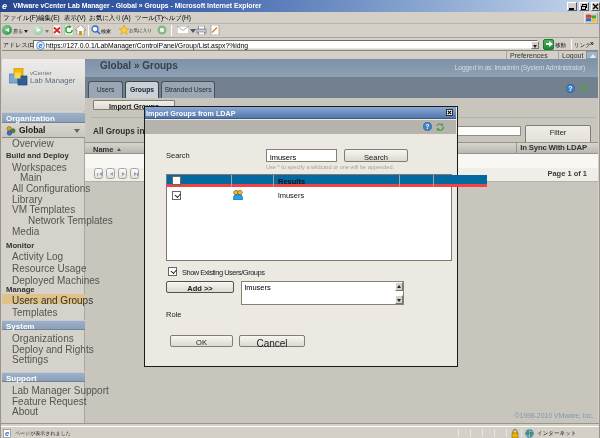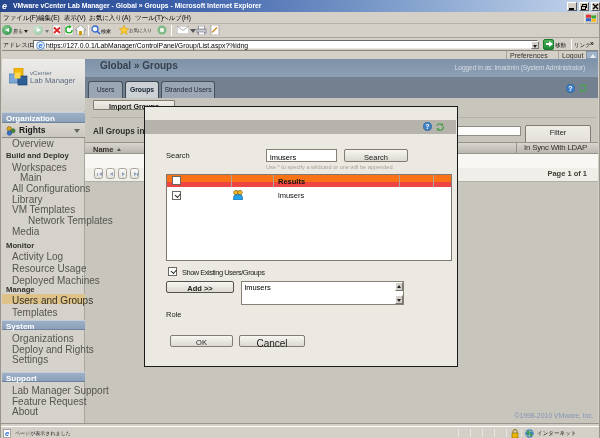--- a/index.html
+++ b/index.html
@@ -152,21 +152,21 @@
   </div>
   <div class="ab" style="left:0;top:52.5px;width:83px;height:11px;background:linear-gradient(#9db0c6,#8ba0b9);border-top:1px solid #c3cdd9;border-bottom:1px solid #6d83a0">
         <div class="ab" style="left:4px;top:1px;font-size:8px;font-weight:bold;color:#fff">Organization</div>
       </div>
   <div class="ab" style="left:0;top:63.5px;width:83px;height:15.5px;background:linear-gradient(#d9d6d0,#c9c6c0);border-bottom:1px solid #8f8c84">
     <svg class="ab" style="left:4px;top:3px" width="10" height="10">
           <circle cx="3.2" cy="2.8" r="2.3" fill="#d7a41e" stroke="#8a6a10" stroke-width="0.6"></circle>
           <circle cx="7" cy="4.8" r="2.1" fill="#4a8a3a" stroke="#2e5c24" stroke-width="0.6"></circle>
           <circle cx="3.4" cy="7" r="2.3" fill="#3a6ec0" stroke="#24499a" stroke-width="0.6"></circle>
         </svg>
-    <div class="ab" style="left:17px;top:2.5px;font-size:8.5px;font-weight:bold;color:#1a1a1a">Rights</div>
+    <div class="ab" style="left:17px;top:2.5px;font-size:8.5px;font-weight:bold;color:#1a1a1a">Global</div>
     <div class="ab" style="left:72px;top:6px;width:0;height:0;border-left:3.5px solid transparent;border-right:3.5px solid transparent;border-top:4px solid #666"></div>
   </div>
   <div class="ab si" style="left:10px;top:79px">Overview</div>
   <div class="ab sh" style="left:4px;top:92px">Build and Deploy</div>
   <div class="ab si" style="left:10px;top:102.5px">Workspaces</div>
   <div class="ab si" style="left:18px;top:113px">Main</div>
   <div class="ab si" style="left:10px;top:124px">All Configurations</div>
   <div class="ab si" style="left:10px;top:134.5px">Library</div>
   <div class="ab si" style="left:10px;top:145px">VM Templates</div>
   <div class="ab si" style="left:26px;top:156px">Network Templates</div>
@@ -216,21 +216,21 @@
 
  <div class="ab btn3" style="left:91px;top:49px;width:82px;height:9.5px;font-size:7.2px;font-weight:bold;padding-top:1px;border-radius:1px;background:linear-gradient(#f0eee9,#dedbd3)">Import Groups</div>
     <div class="ab" style="left:89px;top:65.5px;width:505px;height:1px;background:#b5b2aa"></div>
  <div class="ab" style="left:91px;top:75.5px;font-size:8.2px;font-weight:bold;color:#2e2e2a">All Groups in Global Organization</div>
  <div class="ab" style="left:440px;top:74.5px;width:79px;height:10px;background:#fdfdfb;border:1px solid #908d85"></div>
     <div class="ab btn3" style="left:523px;top:74px;width:66px;height:28px;font-size:7.5px;padding-top:1.5px;background:linear-gradient(#eeece6,#ddd9d1)">Filter</div>
  <div class="ab" style="left:83px;top:91px;width:513px;height:12px;background:linear-gradient(#d8d5ce,#bab7b0);border-top:1px solid #96938b;border-bottom:1px solid #96938b">
    <div class="ab" style="left:8px;top:1.5px;font-size:7.5px;font-weight:bold;color:#33302c">Name</div>
    <div class="ab" style="left:32px;top:4.5px;width:0;height:0;border-left:2.5px solid transparent;border-right:2.5px solid transparent;border-bottom:3.5px solid #555"></div>
    <div class="ab" style="left:431px;top:0;width:1px;height:10px;background:#96938b"></div>
-   <div class="ab" style="right:11px;top:0px;font-size:7.8px;font-weight:normal;color:#33302c;letter-spacing:-0.2px">In Sync With LDAP</div>
+   <div class="ab" style="right:11px;top:0px;font-size:7.8px;font-weight:bold;color:#33302c;letter-spacing:-0.2px">In Sync With LDAP</div>
  </div>
  <div class="ab" style="left:83px;top:103px;width:513px;height:14px;background:#f8f7f3"></div>
  <div class="ab" style="left:83px;top:117px;width:513px;height:13.5px;background:#efeee8;border-bottom:1px solid #b3b0a8">
    <div class="ab pgb" style="left:9px">
         <div class="ab" style="left:2px;top:3.5px;width:1px;height:3.5px;background:#8fa3c2"></div>
         <div class="ab" style="left:3.5px;top:3px;width:0;height:0;border-top:2px solid transparent;border-bottom:2px solid transparent;border-right:3px solid #8fa3c2"></div>
       </div>
    <div class="ab pgb" style="left:21px">
         <div class="ab" style="left:3px;top:3px;width:0;height:0;border-top:2px solid transparent;border-bottom:2px solid transparent;border-right:3px solid #8fa3c2"></div>
       </div>
@@ -240,20 +240,28 @@
    <div class="ab pgb" style="left:45px">
         <div class="ab" style="left:2.5px;top:3px;width:0;height:0;border-top:2px solid transparent;border-bottom:2px solid transparent;border-left:3px solid #8fa3c2"></div>
         <div class="ab" style="left:6px;top:3.5px;width:1px;height:3.5px;background:#8fa3c2"></div>
       </div>
    <div class="ab" style="right:11px;top:0.5px;font-size:7.5px;font-weight:600;color:#403c36">Page 1 of 1</div>
  </div>
  <div class="ab" style="right:4.5px;top:360.5px;font-size:7px;letter-spacing:-0.1px;color:#8498b4">©1998-2010 VMware, Inc.</div>
 </div>
 
 <div class="ab" style="left:144px;top:106px;width:314px;height:261px;background:#ece9e2;border:1.5px solid #1b1b1b">
+ <div class="ab" style="left:0;top:0;width:311px;height:11.5px;background:linear-gradient(#8aa9d4,#5277ad);border-bottom:1px solid #3a5a88">
+  <div class="ab" style="left:1px;top:1.5px;font-size:7.2px;font-weight:bold;color:#fff">Import Groups from LDAP</div>
+  <div class="ab" style="right:3px;top:2px;width:7px;height:7px;background:#f5f3ee;border:1px solid #333">
+        <svg width="5" height="5" style="position:absolute;left:0;top:0">
+          <path d="M0.8 0.8 L4.2 4.2 M4.2 0.8 L0.8 4.2" stroke="#000" stroke-width="1.1"></path>
+        </svg>
+      </div>
+ </div>
  <div class="ab" style="left:0;top:12.5px;width:311px;height:14px;background:#b6b3ac">
   <svg class="ab" style="right:24px;top:2.5px" width="9" height="9">
         <circle cx="4.5" cy="4.5" r="4.3" fill="#3f7fc4" stroke="#26558a" stroke-width="0.5"></circle>
         <text x="4.5" y="7" font-size="7" font-weight="bold" fill="#fff" text-anchor="middle" font-family="Liberation Sans">?</text>
       </svg>
   <svg class="ab" style="right:12px;top:3px" width="8" height="8">
         <path d="M1 2.9 A2.9 2.9 0 0 1 6.2 2.1" stroke="#49a149" stroke-width="1.3" fill="none"></path>
         <path d="M7 3.4 A2.9 2.9 0 0 1 1.8 5.9" stroke="#49a149" stroke-width="1.3" fill="none"></path>
         <path d="M6.9 0 L7.3 3 L4.4 2.3Z" fill="#49a149"></path>
         <path d="M1.1 8 L0.7 5 L3.6 5.7Z" fill="#49a149"></path>
@@ -261,21 +269,21 @@
  </div>
 
  <div class="ab" style="left:21px;top:44px;font-size:7.5px;color:#222">Search</div>
  <div class="ab" style="left:121px;top:42px;width:71px;height:13px;background:#fff;border:1px solid #858175">
       <div class="ab" style="left:3px;top:2.5px;font-size:7.5px;color:#000">lmusers</div>
     </div>
  <div class="ab btn3" style="left:199px;top:42px;width:64px;height:13px;font-size:7.5px;padding-top:2.5px">Search</div>
  <div class="ab" style="left:121px;top:57px;font-size:5.6px;color:#a6a296">Use * to specify a wildcard or one will be appended.</div>
 
  <div class="ab" style="left:21px;top:66.5px;width:286px;height:87px;background:#fff;border:1px solid #7e7a72">
-   <div class="ab" style="left:0;top:0;width:284px;height:12.5px;background:#f97316;border-bottom:5px solid #ef4444">
+   <div class="ab" style="left:0;top:0;width:320px;height:12.5px;background:#0369a1;border-bottom:3px solid #ef4444">
      <div class="ab chk" style="left:5px;top:1.5px"></div>
      <div class="ab" style="left:64px;top:0;width:1px;height:12px;background:#a9a59d"></div>
      <div class="ab" style="left:106px;top:0;width:1px;height:12px;background:#a9a59d"></div>
      <div class="ab" style="left:232px;top:0;width:1px;height:12px;background:#a9a59d"></div>
         <div class="ab" style="left:266px;top:0;width:1px;height:12px;background:#a9a59d"></div>
      <div class="ab" style="left:111px;top:2px;font-size:7.5px;font-weight:bold;color:#111">Results</div>
    </div>
    <div class="ab chk on" style="left:5px;top:16px"></div>
    <svg class="ab" style="left:66px;top:15px" width="10" height="10">
         <circle cx="3" cy="2.6" r="2.2" fill="#f9c020" stroke="#7a4a10" stroke-width="0.7"></circle>

